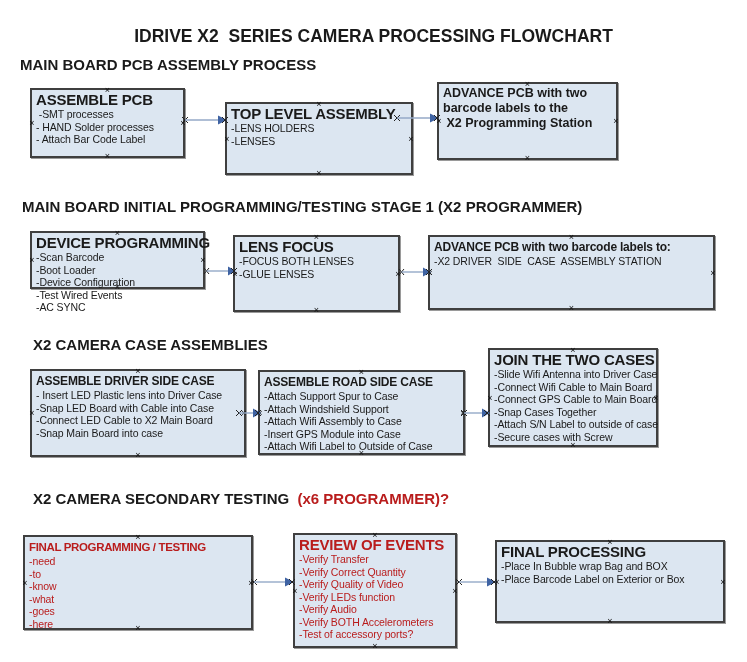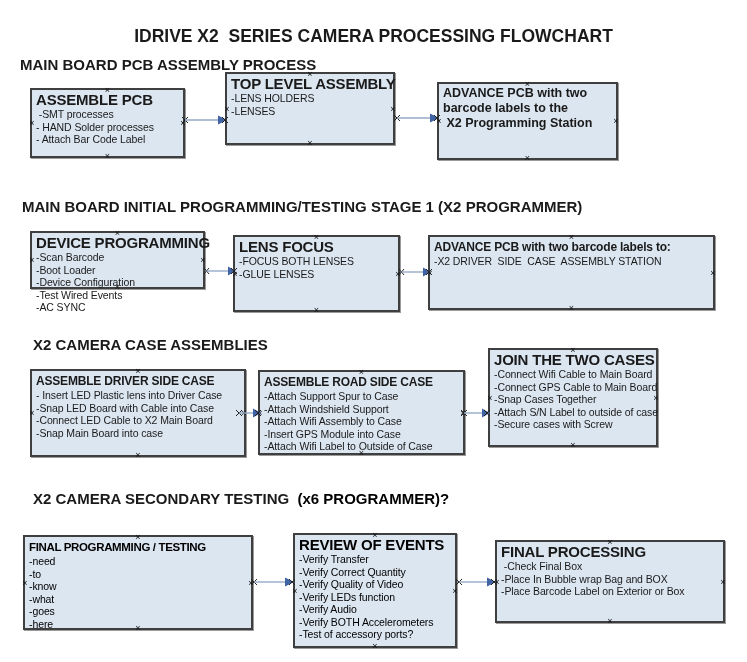--- a/index.html
+++ b/index.html
@@ -5,21 +5,21 @@
   html,body{margin:0;padding:0}
   body{
     width:747px;height:662px;position:relative;background:#ffffff;
     font-family:"Liberation Sans",sans-serif;color:#1a1a1a;overflow:hidden;
   }
   .doc-title{
     position:absolute;top:14px;left:0;width:747px;text-align:center;
     font-size:17.5px;font-weight:bold;white-space:pre;margin-top:12px;
   }
   .shead{position:absolute;font-size:15px;font-weight:bold;white-space:pre}
-  .red{color:#000000}
+  .red{color:#b91c1c}
   .fbox{
     position:absolute;background:#dce6f1;border:2px solid #3f3f3f;
     box-sizing:border-box;padding:2px 4px;box-shadow:1px 1px 0 #9a9a9a;
   }
   .bt{font-weight:bold;font-size:15px;white-space:pre;letter-spacing:-0.2px;line-height:16px}
   .bt12{font-size:12px}
   .bt11{font-size:11.5px;letter-spacing:-0.35px}
   .bi{font-size:10.5px;line-height:12.5px;white-space:pre;letter-spacing:-0.1px}
   .bl{font-weight:bold;font-size:12.5px;line-height:15px;white-space:pre}
   .hd{
@@ -43,21 +43,21 @@
   <div class="bt">ASSEMBLE PCB</div>
   <div class="bi"> -SMT processes</div>
   <div class="bi">- HAND Solder processes</div>
   <div class="bi">- Attach Bar Code Label</div>
   <i class="hd hd-t">×</i>
   <i class="hd hd-b">×</i>
   <i class="hd hd-l">×</i>
   <i class="hd hd-r">×</i>
 </div>
 
-<div class="fbox" style="left:225px;top:72px;width:170px;height:73px">
+<div class="fbox" style="left:225px;top:102px;width:188px;height:73px">
   <div class="bt">TOP LEVEL ASSEMBLY</div>
   <div class="bi">-LENS HOLDERS</div>
   <div class="bi">-LENSES</div>
   <i class="hd hd-t">×</i>
   <i class="hd hd-b">×</i>
   <i class="hd hd-l">×</i>
   <i class="hd hd-r">×</i>
 </div>
 
 <div class="fbox" style="left:437px;top:82px;width:181px;height:78px">
@@ -152,20 +152,21 @@
   <div class="bi">-Insert GPS Module into Case</div>
   <div class="bi">-Attach Wifi Label to Outside of Case</div>
   <i class="hd hd-t">×</i>
   <i class="hd hd-b">×</i>
   <i class="hd hd-l">×</i>
   <i class="hd hd-r">×</i>
 </div>
 
 <div class="fbox" style="left:488px;top:348px;width:170px;height:99px">
   <div class="bt">JOIN THE TWO CASES</div>
+  <div class="bi">-Slide Wifi Antenna into Driver Case</div>
   <div class="bi">-Connect Wifi Cable to Main Board</div>
   <div class="bi">-Connect GPS Cable to Main Board</div>
   <div class="bi">-Snap Cases Together</div>
   <div class="bi">-Attach S/N Label to outside of case</div>
   <div class="bi">-Secure cases with Screw</div>
   <i class="hd hd-t">×</i>
   <i class="hd hd-b">×</i>
   <i class="hd hd-l">×</i>
   <i class="hd hd-r">×</i>
 </div>
@@ -209,21 +210,20 @@
   <div class="bi red">-Verify BOTH Accelerometers</div>
   <div class="bi red">-Test of accessory ports?</div>
   <i class="hd hd-t">×</i>
   <i class="hd hd-b">×</i>
   <i class="hd hd-l">×</i>
   <i class="hd hd-r">×</i>
 </div>
 
 <div class="fbox" style="left:495px;top:540px;width:230px;height:83px">
   <div class="bt">FINAL PROCESSING</div>
-  <div class="bi"> -Check Final Box</div>
   <div class="bi">-Place In Bubble wrap Bag and BOX</div>
   <div class="bi">-Place Barcode Label on Exterior or Box</div>
   <i class="hd hd-t">×</i>
   <i class="hd hd-b">×</i>
   <i class="hd hd-l">×</i>
   <i class="hd hd-r">×</i>
 </div>
 
 <svg class="arrow" style="left:250px;top:576px" width="46" height="12">
   <path d="M1 3 L7 9 M7 3 L1 9" stroke="#222" stroke-width="1" fill="none"></path>

